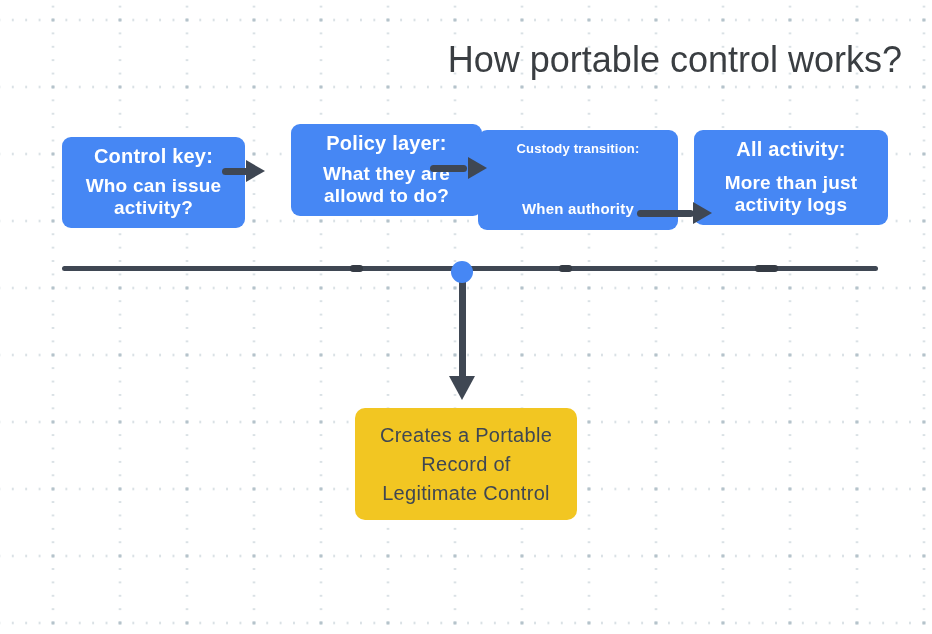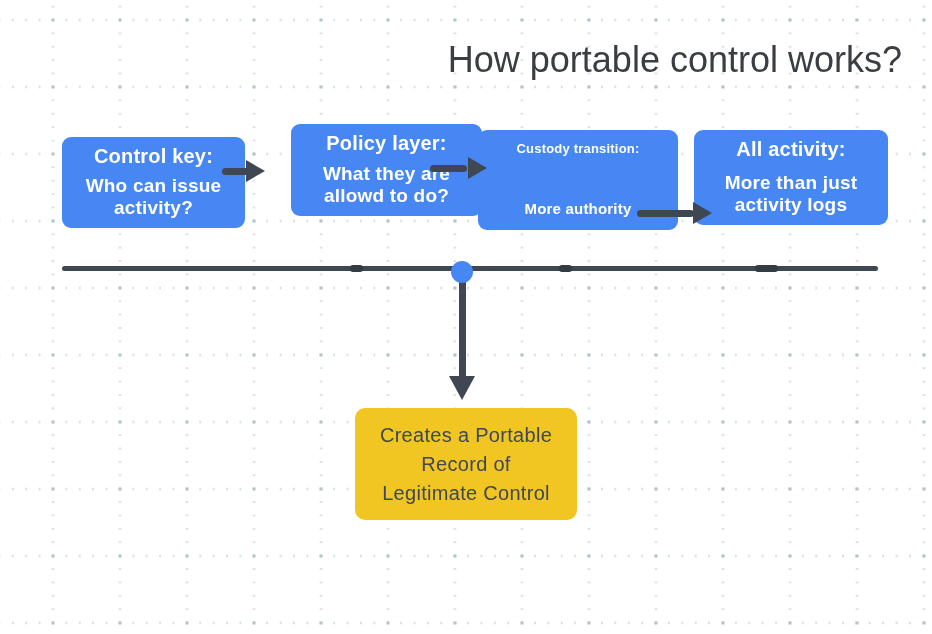--- a/index.html
+++ b/index.html
@@ -108,21 +108,21 @@
     <div class="fb-heading">Policy layer:</div>
     <div class="fb-body">
       <div>What they are</div>
       <div>allowd to do?</div>
     </div>
   </div>
 
   <div class="flow-box fb-small" style="left:478px; top:130px; width:200px; height:100px;">
     <div class="fb-heading">Custody transition:</div>
     <div class="fb-body">
-      <div>More authority</div>
+      <div>When authority</div>
     </div>
   </div>
 
   <div class="flow-box" style="left:694px; top:130px; width:194px; height:95px;">
     <div class="fb-heading">All activity:</div>
     <div class="fb-body">
       <div>More than just</div>
       <div>activity logs</div>
     </div>
   </div>

